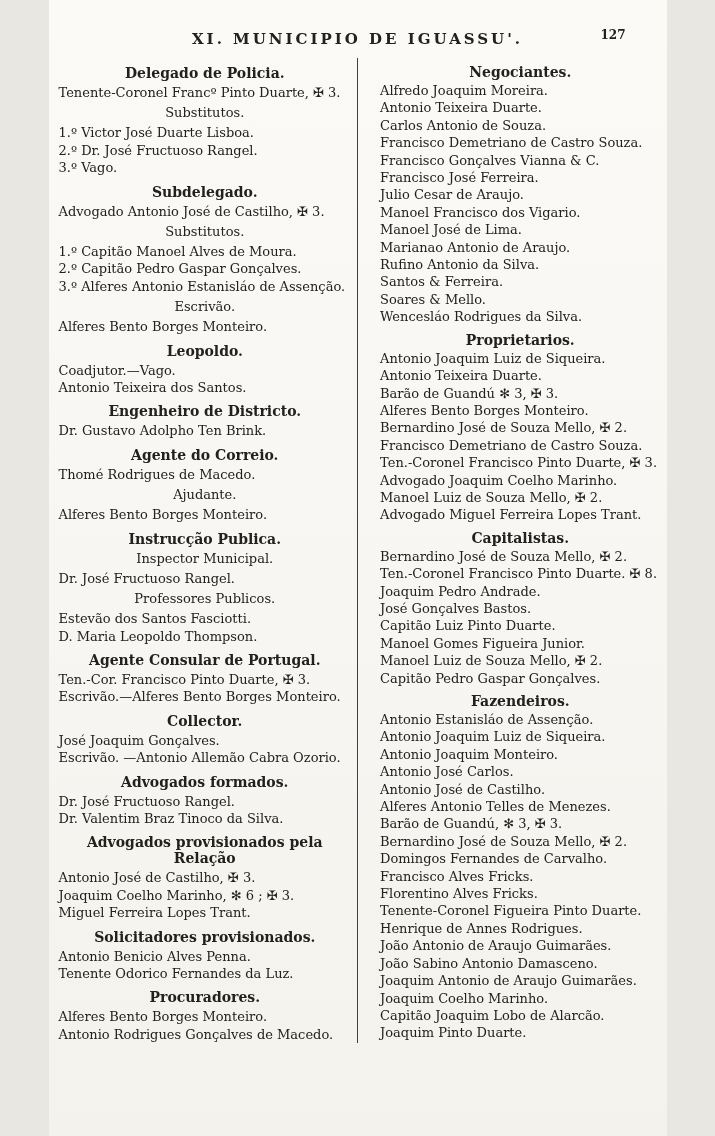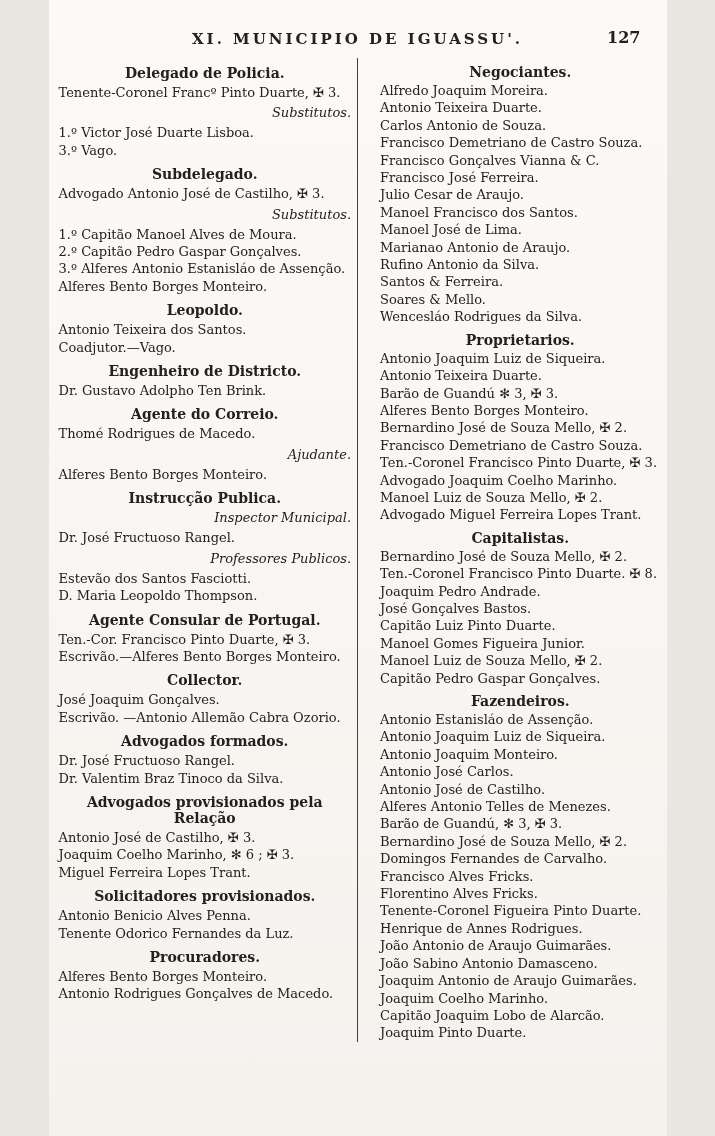--- a/index.html
+++ b/index.html
@@ -26,24 +26,24 @@
     padding: 30px 18px 8px 18px;
   }
   .header-title {
     font-weight: bold;
     font-size: 15px;
     letter-spacing: 3px;
     text-align: center;
   }
   .page-number {
     position: absolute;
-    right: 26px;
+    right: 41px;
     top: 28px;
     font-weight: bold;
-    font-size: 16px;
+    font-size: 12px;
   }
   .columns {
     display: flex;
     align-items: stretch;
     padding: 2px 6px 10px 10px;
     box-sizing: border-box;
   }
   .col {
     box-sizing: border-box;
   }
@@ -57,23 +57,22 @@
     padding-left: 22px;
   }
   .heading {
     font-weight: bold;
     font-size: 14px;
     text-align: center;
     margin: 7px 0 3px 0;
     line-height: 16px;
   }
   .subheading {
-    font-style: italic;
     font-size: 13px;
-    text-align: right;
+    text-align: center;
     margin: 4px 0 3px 0;
     line-height: 16px;
   }
   .entry {
     font-size: 13px;
     line-height: 17.4px;
     text-align: left;
     white-space: normal;
   }
   .col-right .heading {
@@ -89,31 +88,33 @@
     <span class="header-title">XI.  MUNICIPIO  DE  IGUASSU'.</span>
     <span class="page-number">127</span>
   </div>
 
   <div class="columns">
     <div class="col col-left">
         <div class="heading">Delegado de Policia.</div>
         <div class="entry">Tenente-Coronel Francº Pinto Duarte, ✠ 3.</div>
         <div class="subheading">Substitutos.</div>
         <div class="entry">1.º Victor José Duarte Lisboa.</div>
+        <div class="entry">2.º Dr. José Fructuoso Rangel.</div>
         <div class="entry">3.º Vago.</div>
         <div class="heading">Subdelegado.</div>
         <div class="entry">Advogado Antonio José de Castilho, ✠ 3.</div>
         <div class="subheading">Substitutos.</div>
         <div class="entry">1.º Capitão Manoel Alves de Moura.</div>
         <div class="entry">2.º Capitão Pedro Gaspar Gonçalves.</div>
         <div class="entry">3.º Alferes Antonio Estanisláo de Assenção.</div>
+        <div class="subheading">Escrivão.</div>
         <div class="entry">Alferes Bento Borges Monteiro.</div>
         <div class="heading">Leopoldo.</div>
+        <div class="entry">Coadjutor.—Vago.</div>
         <div class="entry">Antonio Teixeira dos Santos.</div>
-        <div class="entry">Coadjutor.—Vago.</div>
         <div class="heading">Engenheiro de Districto.</div>
         <div class="entry">Dr. Gustavo Adolpho Ten Brink.</div>
         <div class="heading">Agente do Correio.</div>
         <div class="entry">Thomé Rodrigues de Macedo.</div>
         <div class="subheading">Ajudante.</div>
         <div class="entry">Alferes Bento Borges Monteiro.</div>
         <div class="heading">Instrucção Publica.</div>
         <div class="subheading">Inspector Municipal.</div>
         <div class="entry">Dr. José Fructuoso Rangel.</div>
         <div class="subheading">Professores Publicos.</div>
@@ -141,21 +142,21 @@
       </div>
     <div class="col col-right">
         <div class="heading">Negociantes.</div>
         <div class="entry">Alfredo Joaquim Moreira.</div>
         <div class="entry">Antonio Teixeira Duarte.</div>
         <div class="entry">Carlos Antonio de Souza.</div>
         <div class="entry">Francisco Demetriano de Castro Souza.</div>
         <div class="entry">Francisco Gonçalves Vianna &amp; C.</div>
         <div class="entry">Francisco José Ferreira.</div>
         <div class="entry">Julio Cesar de Araujo.</div>
-        <div class="entry">Manoel Francisco dos Santos.</div>
+        <div class="entry">Manoel Francisco dos Vigario.</div>
         <div class="entry">Manoel José de Lima.</div>
         <div class="entry">Marianao Antonio de Araujo.</div>
         <div class="entry">Rufino Antonio da Silva.</div>
         <div class="entry">Santos &amp; Ferreira.</div>
         <div class="entry">Soares &amp; Mello.</div>
         <div class="entry">Wencesláo Rodrigues da Silva.</div>
         <div class="heading">Proprietarios.</div>
         <div class="entry">Antonio Joaquim Luiz de Siqueira.</div>
         <div class="entry">Antonio Teixeira Duarte.</div>
         <div class="entry">Barão de Guandú ✻ 3, ✠ 3.</div>

